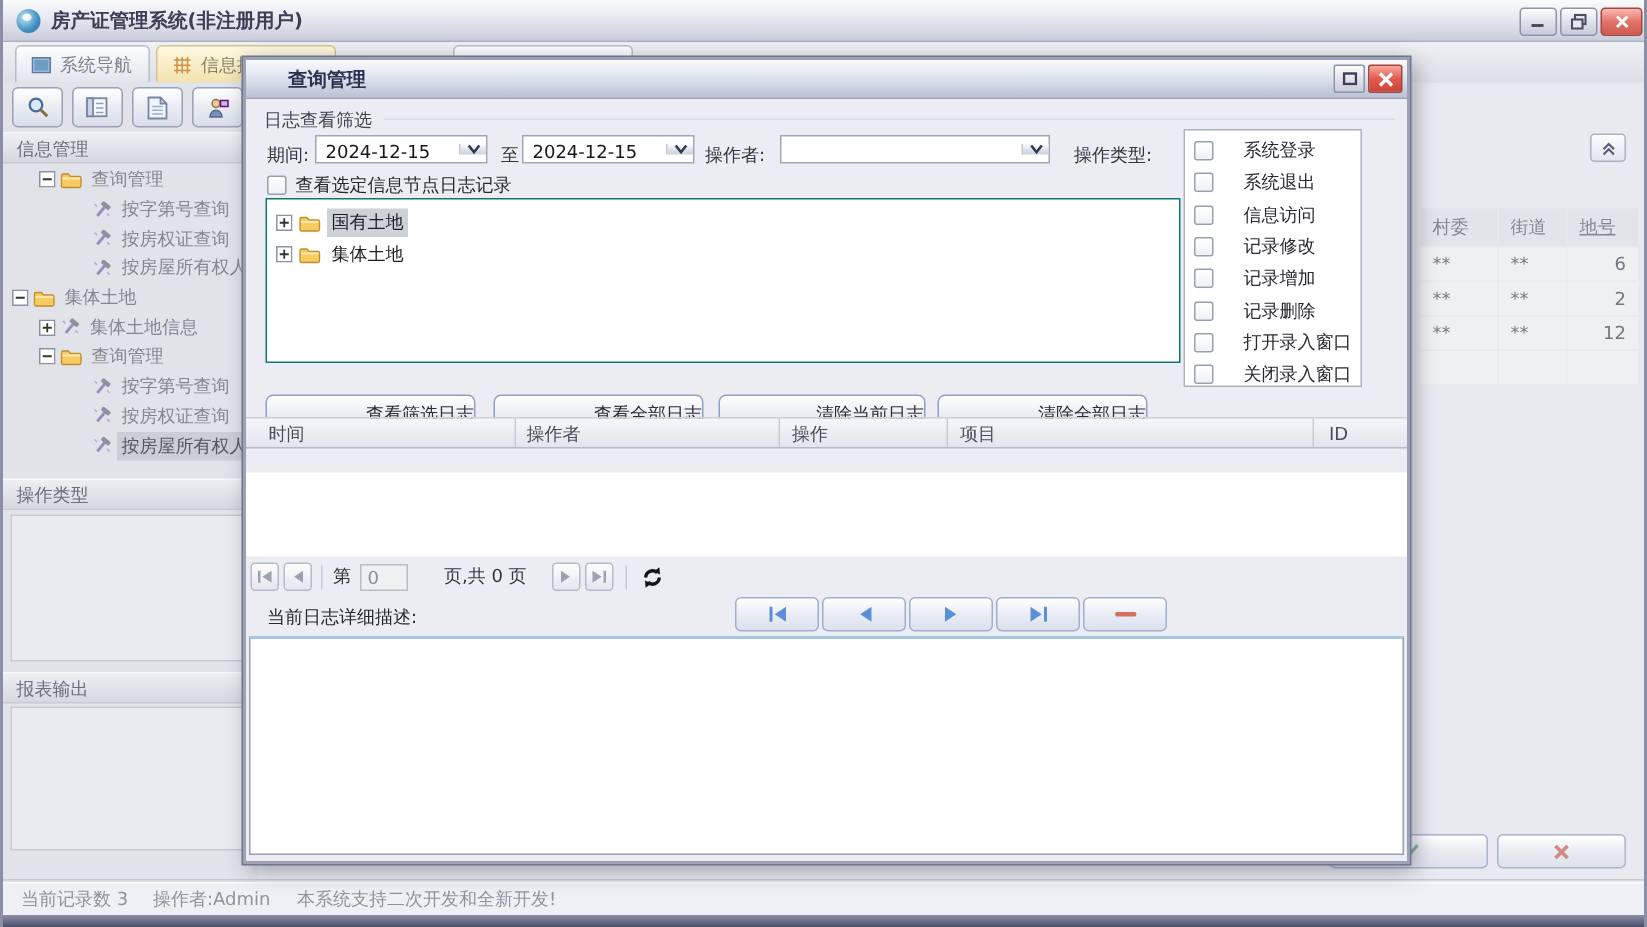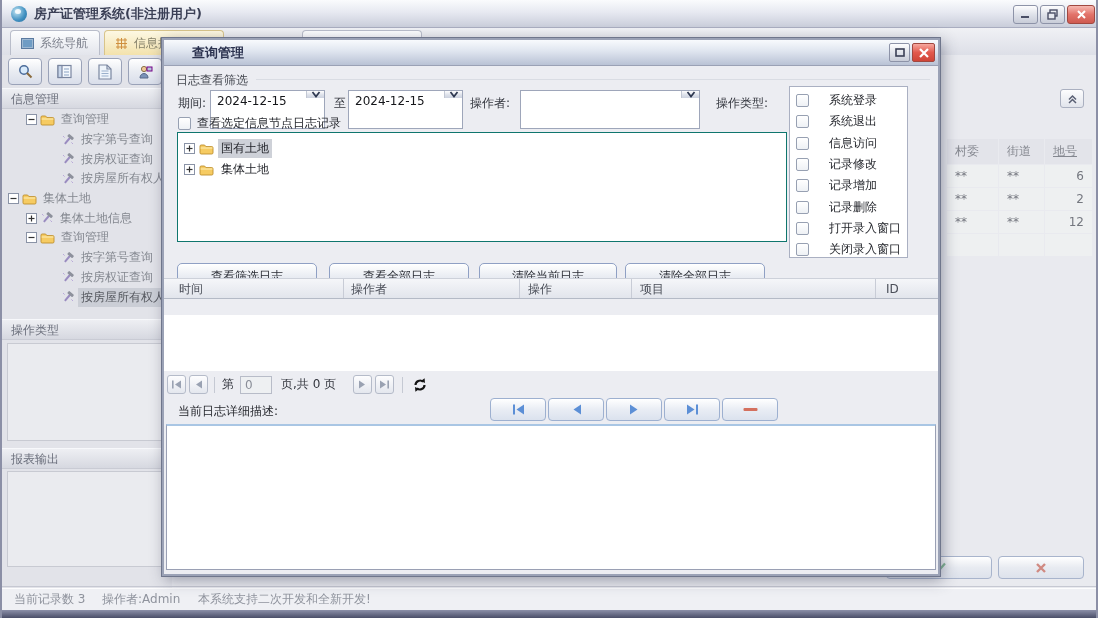--- a/index.html
+++ b/index.html
@@ -86,21 +86,21 @@
 #dlg-body{position:absolute;left:0;top:26px;width:774px;height:508px}
 
 #grp-label{position:absolute;left:12px;top:6px;color:#43474f}
 #grp-line{position:absolute;left:92px;right:8px;top:13px;border-top:1px solid #d9dce3}
 
 .flabel{position:absolute;top:29px;color:#33363e}
 #lbl-period{left:14px}
 #lbl-to{left:170px}
 #lbl-operator{left:306px}
 #lbl-optype{left:552px}
-.combo{position:absolute;top:24px;height:39px;background:#fff;border:1px solid #9ea6ba;display:flex;align-items:flex-start}
+.combo{position:absolute;top:24px;height:19px;background:#fff;border:1px solid #9ea6ba;display:flex;align-items:center}
 #combo-from{left:46px;width:115px}
 #combo-to{left:184px;width:115px}
 #combo-operator{left:356px;width:180px}
 .combo .val{flex:1;padding:3px 0 0 6px;color:#15161a;overflow:hidden;white-space:nowrap}
 .combo .arrow-btn{width:18px;border-left:1px solid #c2c7d3;background:linear-gradient(#fefefe,#dde1ea 55%,#ccd2df);
 display:flex;align-items:center;justify-content:center;flex:none}
 
 #optype-list{position:absolute;left:625px;top:20px;width:119px;height:172px;background:#fff;border:1px solid #aab0c2;overflow:hidden;padding-top:3px}
 .oprow{height:21.3px;display:flex;align-items:center;gap:20px;padding-left:6px}
 .cb{width:13px;height:13px;border:1px solid #97a0b2;border-radius:2px;background:linear-gradient(#fff,#eef1f5);flex:none}
@@ -108,35 +108,35 @@
 
 #node-filter{position:absolute;left:14px;top:49px;display:flex;align-items:center;gap:6px}
 #node-filter .nflabel{color:#26282e}
 
 #dlg-tree{position:absolute;left:13px;top:66px;width:610px;height:110px;background:#fff;border:1px solid #0f766e;padding-top:5px}
 .dtitem{height:21px;display:flex;align-items:center;gap:4px;padding-left:6px}
 .dtlabel{color:#1c1e24;padding:1px 3px}
 .dtlabel.sel{background:#ced1d8}
 
 .act-btn{position:absolute;top:197px;height:26px;border:1px solid #8fa0c4;border-radius:5px;
-background:linear-gradient(#ffffff,#eaedf3 50%,#dce1ec);color:#2a2d35;text-align:center;line-height:24px;box-shadow:inset 0 1px #fff}
+background:linear-gradient(#ffffff,#eaedf3 50%,#dce1ec);color:#2a2d35;text-align:right;line-height:24px;box-shadow:inset 0 1px #fff}
 
 #log-header{position:absolute;left:0;top:212px;width:774px;height:21px;display:flex;
 background:linear-gradient(#f5f6f9,#e2e5ec);border-top:1px solid #cdd1da;border-bottom:1px solid #b4bac6}
 .lcol{height:100%;line-height:20px;color:#4a4e58;border-right:1px solid #c8ccd6;overflow:hidden;white-space:nowrap}
 .lcol:last-child{border-right:none}
 #log-body{position:absolute;left:0;top:249px;width:774px;height:56px;background:#fff}
 
 #pager{position:absolute;left:0;top:305px;width:774px;height:27px;display:flex;align-items:center}
 .pbtn{width:19px;height:19px;border:1px solid #b5bbc9;border-radius:3px;margin-left:3px;
 background:linear-gradient(#fdfdfe,#e4e7ee);display:flex;align-items:center;justify-content:center;flex:none}
 #pg-sep1{width:1px;height:16px;background:#c5c9d3;margin-left:6px}
 #pg-label1{margin-left:7px;color:#33363e}
 #pg-input{width:32px;height:18px;margin-left:6px;border:1px solid #b8bcc8;background:#eef0f2;color:#8a8e98;padding-left:4px;font-family:inherit;font-size:12px}
-#pg-label2{margin-left:9px;color:#33363e}
+#pg-label2{margin-left:24px;color:#33363e}
 #pg-gap{width:14px}
 #pg-sep2{width:1px;height:16px;background:#c5c9d3;margin-left:8px}
 #refresh-btn{margin-left:9px;display:flex;align-items:center}
 
 #desc-row{position:absolute;left:0;top:332px;width:774px;height:25px}
 #desc-label{position:absolute;left:14px;top:5px;color:#26282e}
 .nav-btn{position:absolute;top:0px;width:56px;height:23px;border:1px solid #9db0d0;border-radius:4px;
 background:linear-gradient(#ffffff,#e9edf4 50%,#dbe2ee);display:flex;align-items:center;justify-content:center;box-shadow:inset 0 1px #fff}
 #nav-first{left:326px}#nav-prev{left:384px}#nav-next{left:442px}#nav-last{left:500px}#nav-minus{left:558px}
 

